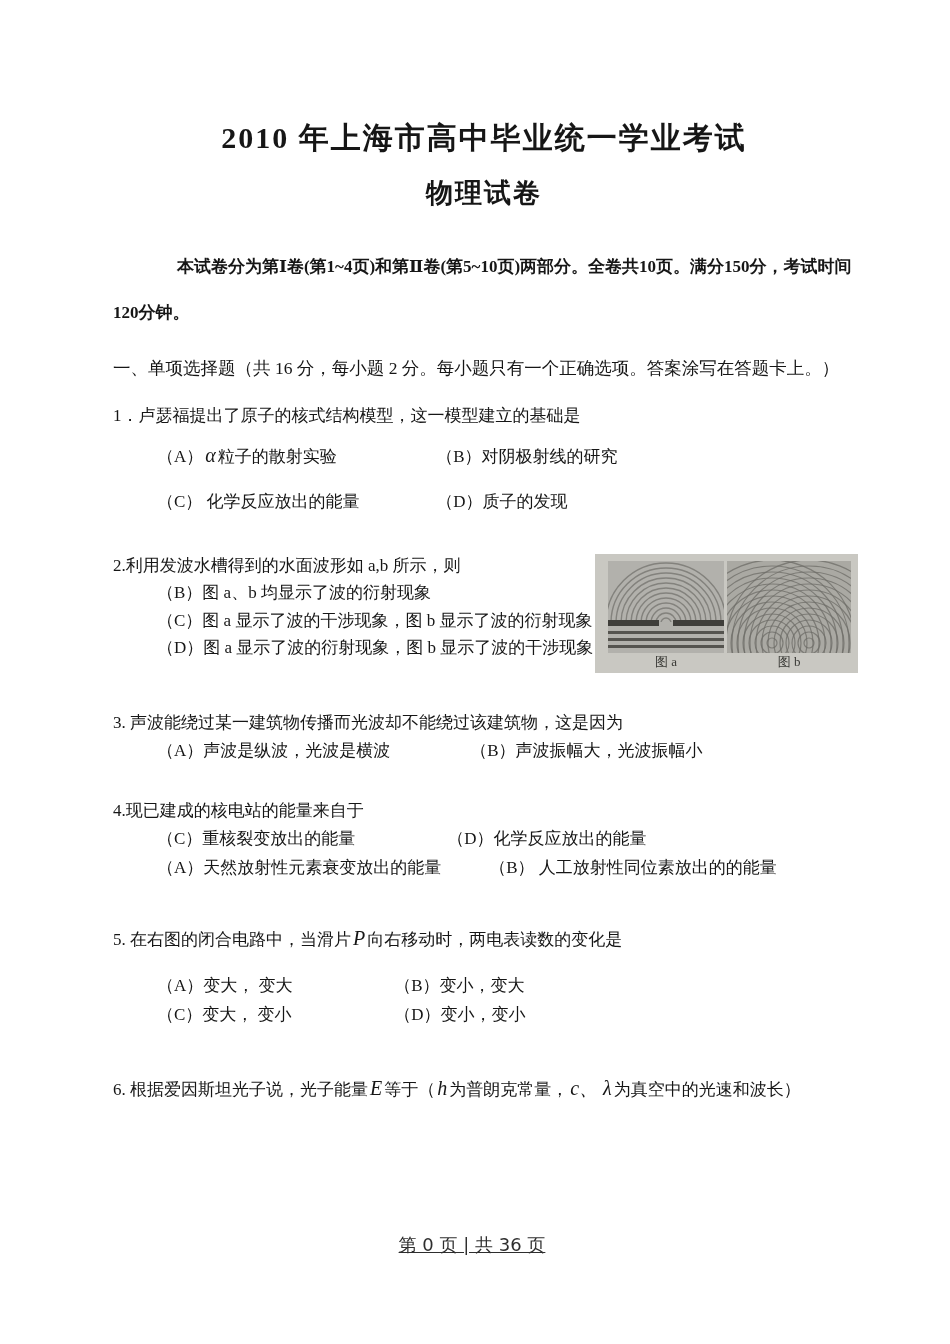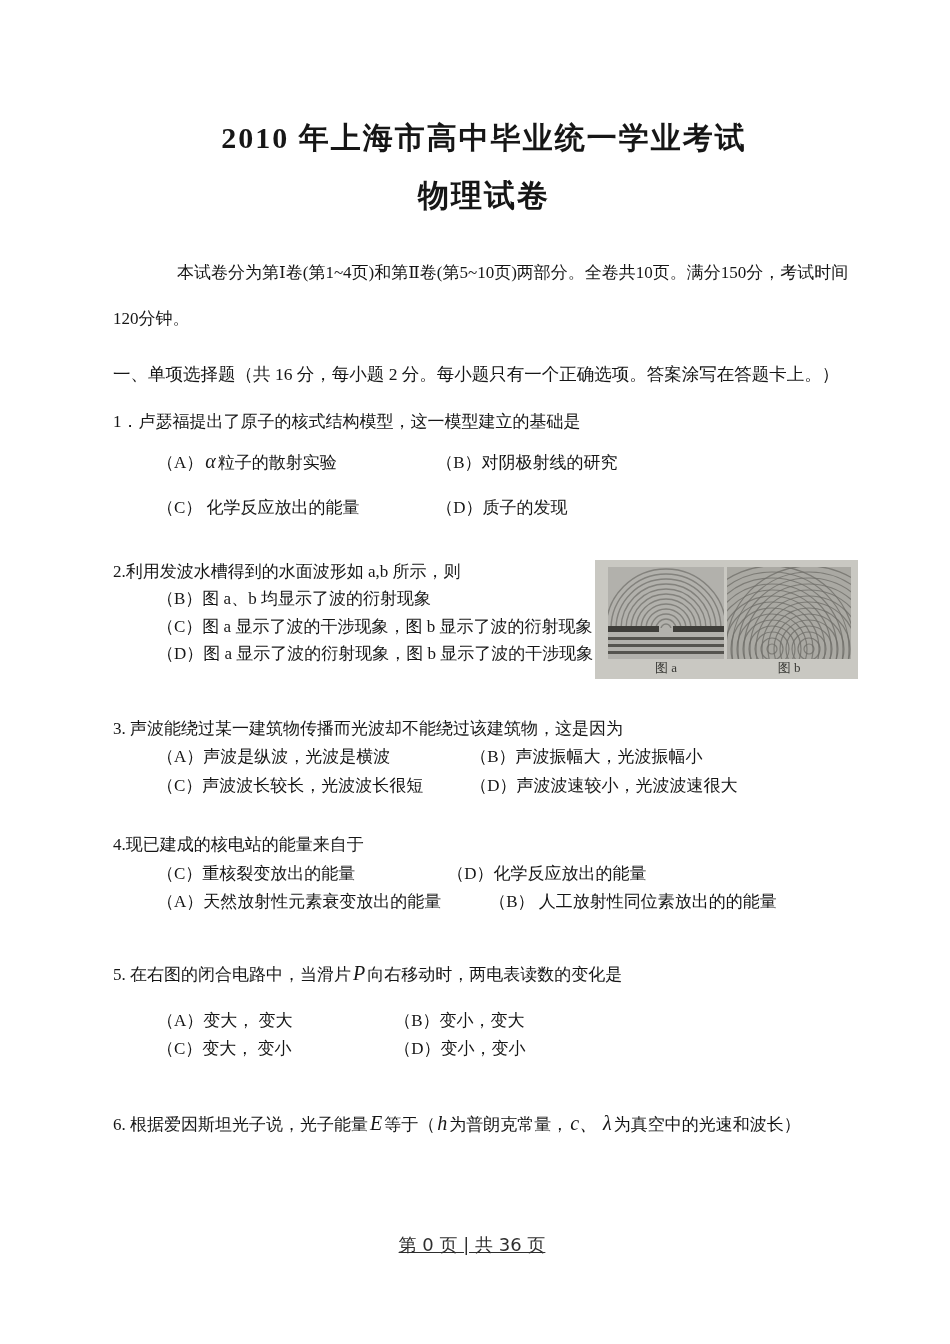--- a/index.html
+++ b/index.html
@@ -3,22 +3,22 @@
 <meta charset="utf-8">
 <style>
   html,body{margin:0;padding:0;}
   body{
     width:950px;height:1344px;background:#ffffff;position:relative;
     font-family:"Liberation Serif","DejaVu Serif",serif;color:#161616;
     overflow:hidden;
   }
   .content{position:absolute;left:113px;top:0;width:742px;}
   .title1{margin:118px 0 0 0;font-size:30px;font-weight:700;text-align:center;letter-spacing:2px;}
-  .title2{margin:16px 0 0 0;font-size:31px;font-weight:700;text-align:center;letter-spacing:2px;}
-  .intro{margin-top:33px;font-size:17px;line-height:46px;text-indent:64px;}
+  .title2{margin:16px 0 0 0;font-size:27px;font-weight:700;text-align:center;letter-spacing:2px;}
+  .intro{margin-top:33px;font-size:17px;line-height:46px;text-indent:64px;font-weight:bold;}
   .section-head{margin-top:9px;font-size:17.5px;line-height:31px;}
   .q{font-size:17px;line-height:28px;}
   .stem{}
   .optrow{padding-left:44px;}
   .optrow .col1{display:inline-block;width:var(--c1w,275px);}
   .opt{padding-left:44px;text-indent:-0px;}
   .opt-hang{text-indent:44px;padding-left:0;}
   .narrow{max-width:484px;}
   .math{font-family:"Liberation Serif","DejaVu Serif",serif;font-style:italic;font-size:20px;padding:0 2px;}
   
@@ -149,24 +149,20 @@
       </div>
     </div>
   </div>
 
   <div class="q" id="q3">
     <div class="stem">3. 声波能绕过某一建筑物传播而光波却不能绕过该建筑物，这是因为</div>
     <div class="optrow" style="--c1w:309px">
       <span class="col1">（A）声波是纵波，光波是横波</span>
       <span>（B）声波振幅大，光波振幅小</span>
     </div>
-    <div class="optrow" style="--c1w:309px">
-      <span class="col1">（C）声波波长较长，光波波长很短</span>
-      <span>（D）声波波速较小，光波波速很大</span>
-    </div>
   </div>
 
   <div class="q" id="q4">
     <div class="stem">4.现已建成的核电站的能量来自于</div>
     <div class="optrow" style="--c1w:286px">
       <span class="col1">（C）重核裂变放出的能量</span>
       <span>（D）化学反应放出的能量</span>
     </div>
     <div class="optrow" style="--c1w:328px">
       <span class="col1">（A）天然放射性元素衰变放出的能量</span>

